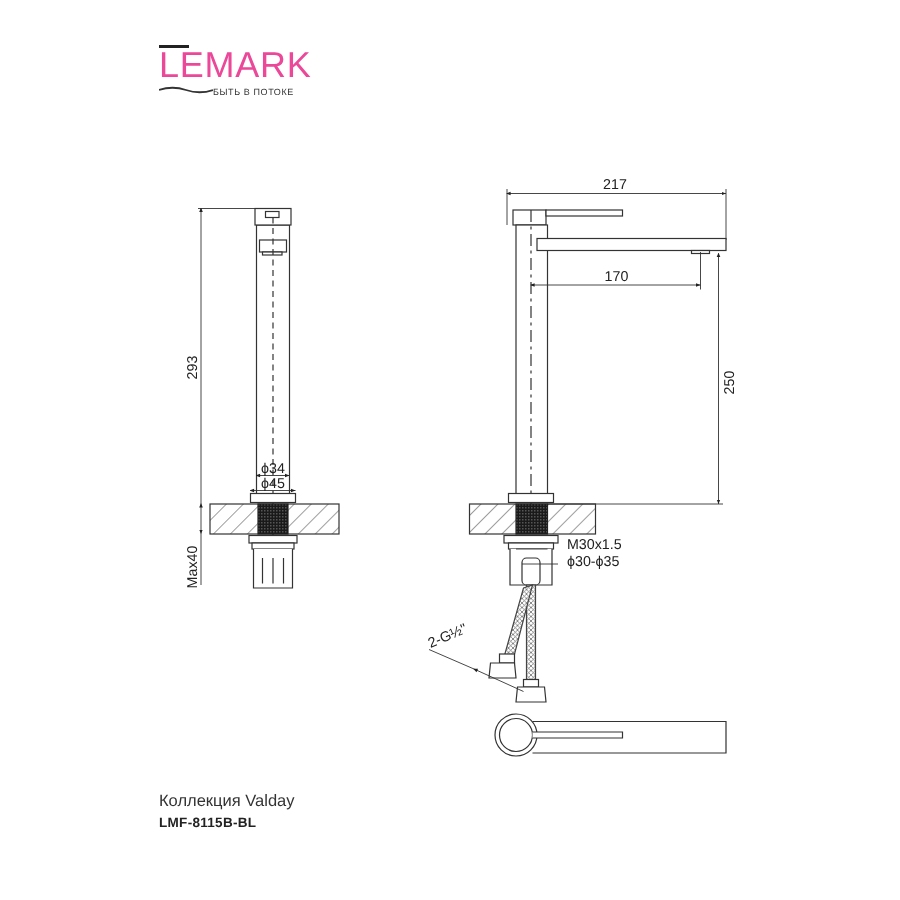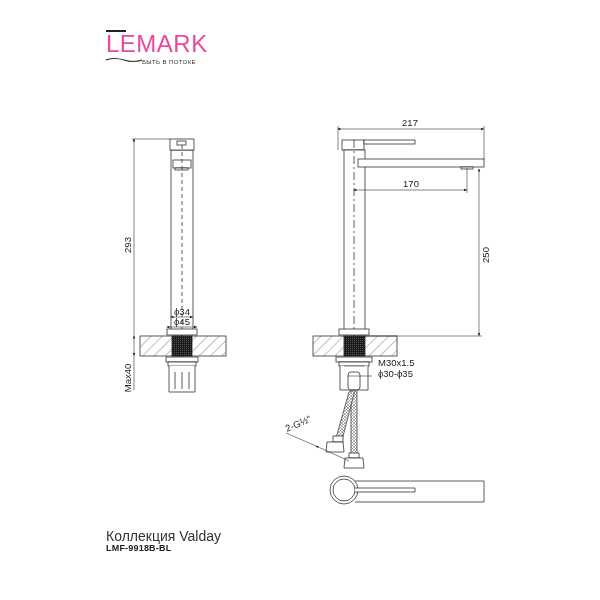--- a/index.html
+++ b/index.html
@@ -4,21 +4,21 @@
 <style>
   html, body { margin:0; padding:0; background:#ffffff; }
   body { width:600px; height:600px; position:relative; overflow:hidden; font-family:"Liberation Sans", sans-serif; color:#222; }
   .logo { position:absolute; left:106px; top:30px; width:110px; }
   .logo-bar { position:absolute; left:0; top:0; width:20px; height:2px; background:#222; }
   .logo-name { position:absolute; left:0; top:2px; font-size:24px; letter-spacing:0.5px; color:#ec4899; font-weight:normal; line-height:24px; }
   .logo-tag { position:absolute; left:36px; top:29px; font-size:6px; letter-spacing:0.4px; color:#333; white-space:nowrap; }
   .logo-wave { position:absolute; left:0; top:27px; }
   svg.drawing { position:absolute; left:0; top:0; }
   .dim-text { font-family:"Liberation Sans", sans-serif; font-size:9.5px; fill:#222; }
-  .footer-collection { position:absolute; left:106px; top:528px; font-size:14px; color:#333; }
+  .footer-collection { position:absolute; left:106px; top:528px; font-size:11px; color:#333; }
   .footer-model { position:absolute; left:106px; top:543px; font-size:9px; font-weight:bold; color:#222; letter-spacing:0.2px; }
 </style>
 </head>
 <body>
 
 <div class="logo">
   <div class="logo-bar"></div>
   <div class="logo-name">LEMARK</div>
   <svg class="logo-wave" width="36" height="6">
     <path d="M0 3 Q9 0 18 3 T36 3" fill="none" stroke="#333" stroke-width="1.2"></path>
@@ -142,13 +142,13 @@
 
   <g stroke="#333" stroke-width="0.8" fill="none">
     <path d="M355 481 L484 481 L484 502 L355 502" fill="#fff"></path>
     <circle cx="344" cy="490" r="14" fill="#fff"></circle>
     <circle cx="344" cy="490" r="11" fill="#fff"></circle>
     <path d="M355 488 L415 488 L415 492 L355 492" fill="#fff"></path>
   </g>
 </svg>
 
 <div class="footer-collection">Коллекция Valday</div>
-<div class="footer-model">LMF-9918B-BL</div>
+<div class="footer-model">LMF-8115B-BL</div>
 
 </body></html>

